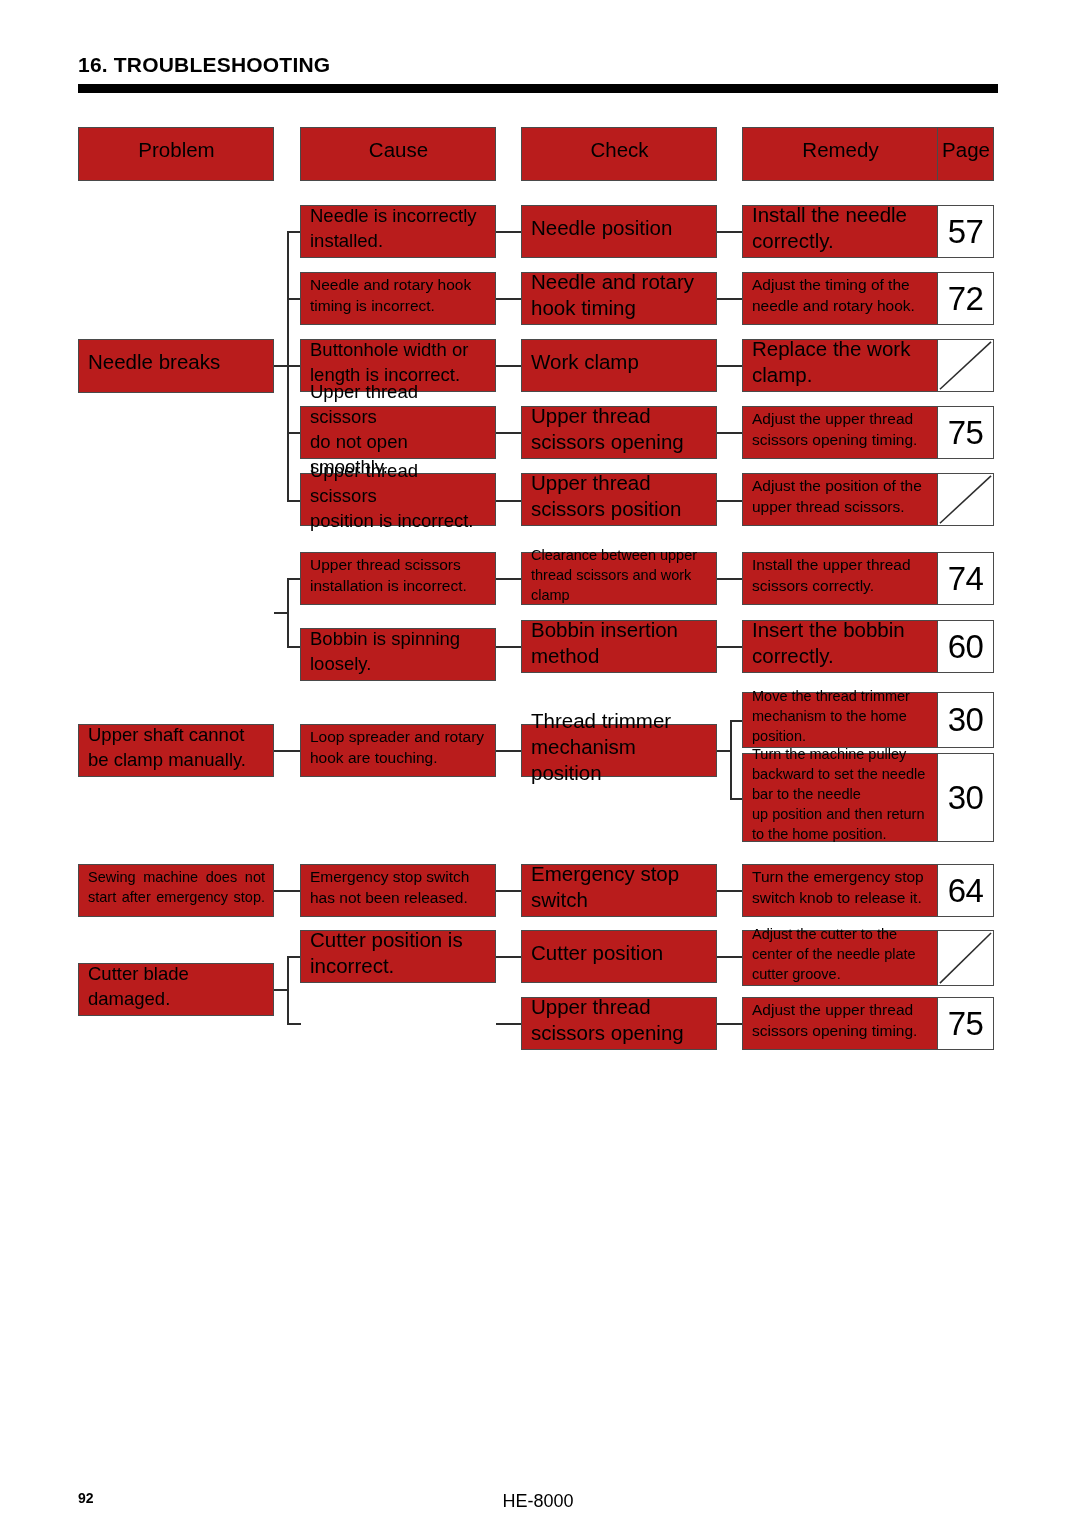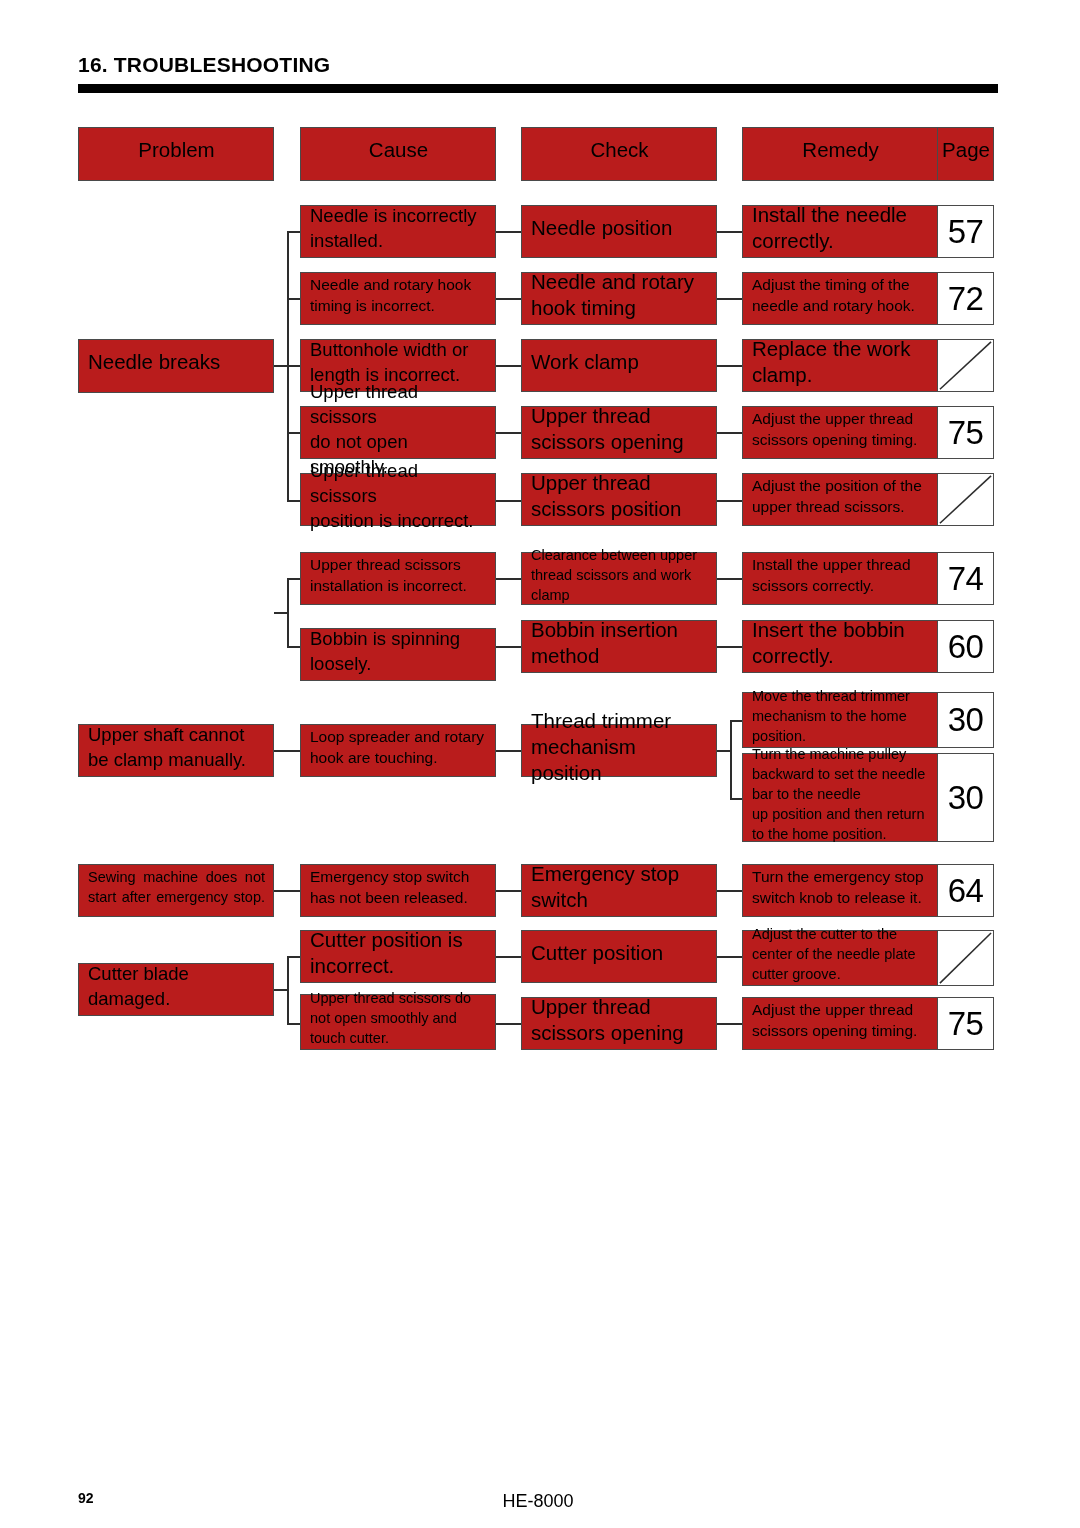--- a/index.html
+++ b/index.html
@@ -383,25 +383,20 @@
 center of the needle plate
 cutter groove.</span>
   </div>
   <div class="pagecell blank" style="left:937px; top:930px; width:57px; height:56px;">
     <svg class="slash" viewBox="0 0 57 56" preserveAspectRatio="none">
       <line x1="2" y1="54" x2="55" y2="2" stroke="#2d2d2d" stroke-width="1.6"></line>
     </svg>
     <span class="num"></span>
   </div>
 
-  <div class="cell fs-xs" style="left:300px; top:994px; width:196px; height:56px;">
-    <span class="txt">Upper thread scissors do
-not open smoothly and
-touch cutter.</span>
-  </div>
   <div class="ln h" style="left:496px; top:1023px; width:25px;"></div>
   <div class="cell fs-lg" style="left:521px; top:997px; width:196px; height:53px;">
     <span class="txt">Upper thread
 scissors opening</span>
   </div>
   <div class="ln h" style="left:717px; top:1023px; width:25px;"></div>
   <div class="cell fs-sm" style="left:742px; top:997px; width:196px; height:53px;">
     <span class="txt">Adjust the upper thread
 scissors opening timing.</span>
   </div>

